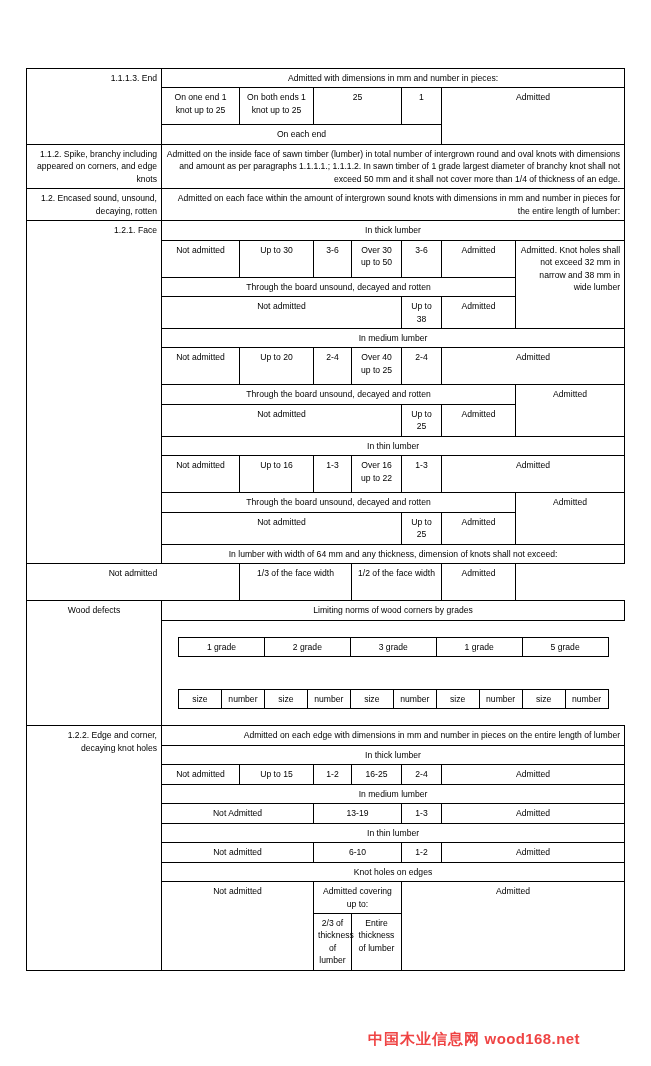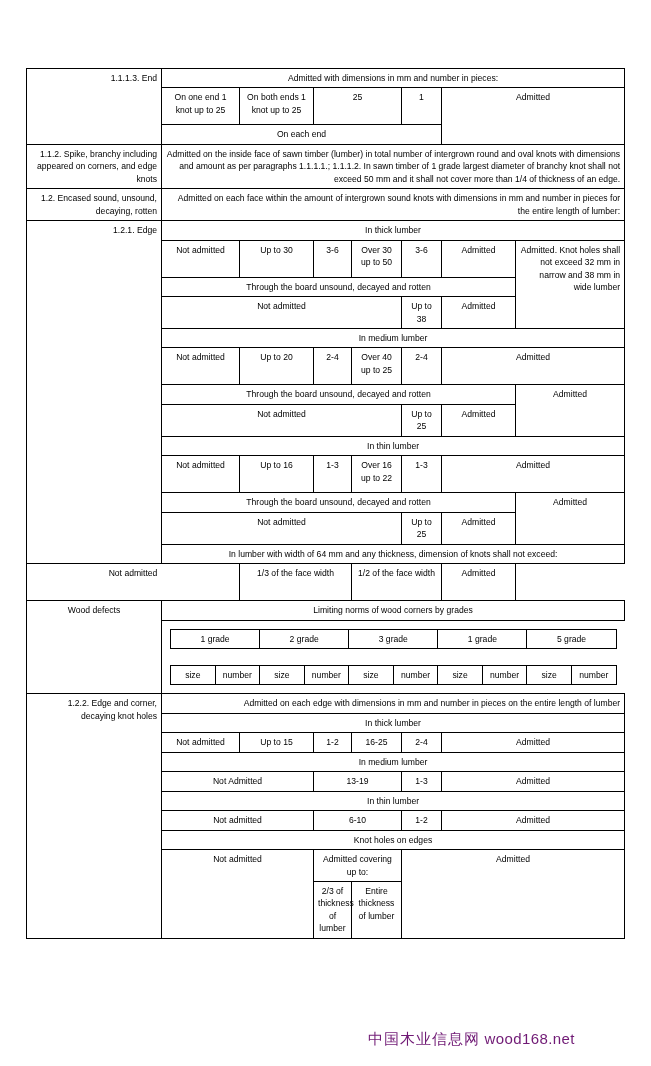--- a/index.html
+++ b/index.html
@@ -36,41 +36,41 @@
   td.c { text-align: center; vertical-align: middle; }
   td.l { text-align: right; }
   td.mid { vertical-align: middle; }
   .rowlabel { vertical-align: top; }
   .tall { height: 30px; }
   .watermark {
     position: absolute;
     left: 368px;
     top: 1030px;
     font-size: 15px;
-    font-weight: normal;
-    color: #701a75;
+    font-weight: bold;
+    color: #ef4444;
     letter-spacing: 0.4px;
     white-space: nowrap;
     font-family: "Liberation Sans", sans-serif;
   }
   .watermark .cn { letter-spacing: 1px; }
   .inner {
     border-collapse: collapse;
     width: 100%;
     table-layout: fixed;
   }
   .inner td {
     border: 1px solid #000000;
     font-size: 8.6px;
     line-height: 1.45;
     padding: 3px 4px;
     vertical-align: middle;
     text-align: center;
   }
-  .nested-wrap { padding: 8px !important; border: none !important; }
+  .nested-wrap { padding: 16px !important; border: none !important; }
 </style>
 </head>
 <body>
 
 <div class="page">
 
 <table class="spec">
   <colgroup>
     <col style="width:135px">
     <col style="width:78px">
@@ -102,21 +102,21 @@
     <td class="l rowlabel">1.1.2. Spike, branchy including appeared on corners, and edge knots</td>
     <td class="l" colspan="7">Admitted on the inside face of sawn timber (lumber) in total number of intergrown round and oval knots with dimensions and amount as per paragraphs 1.1.1.1.; 1.1.1.2. In sawn timber of 1 grade largest diameter of branchy knot shall not exceed 50 mm and it shall not cover more than 1/4 of thickness of an edge.</td>
   </tr>
 
   <tr>
     <td class="l rowlabel">1.2. Encased sound, unsound, decaying, rotten</td>
     <td class="l" colspan="7">Admitted on each face within the amount of intergrown sound knots with dimensions in mm and number in pieces for the entire length of lumber:</td>
   </tr>
 
   <tr>
-    <td class="l rowlabel" rowspan="13">1.2.1. Edge</td>
+    <td class="l rowlabel" rowspan="13">1.2.1. Face</td>
     <td class="c" colspan="7">In thick lumber</td>
   </tr>
 
   <tr>
     <td class="c tall">Not admitted</td>
     <td class="c">Up to 30</td>
     <td class="c">3-6</td>
     <td class="c">Over 30 up to 50</td>
     <td class="c">3-6</td>
     <td class="c">Admitted</td>

